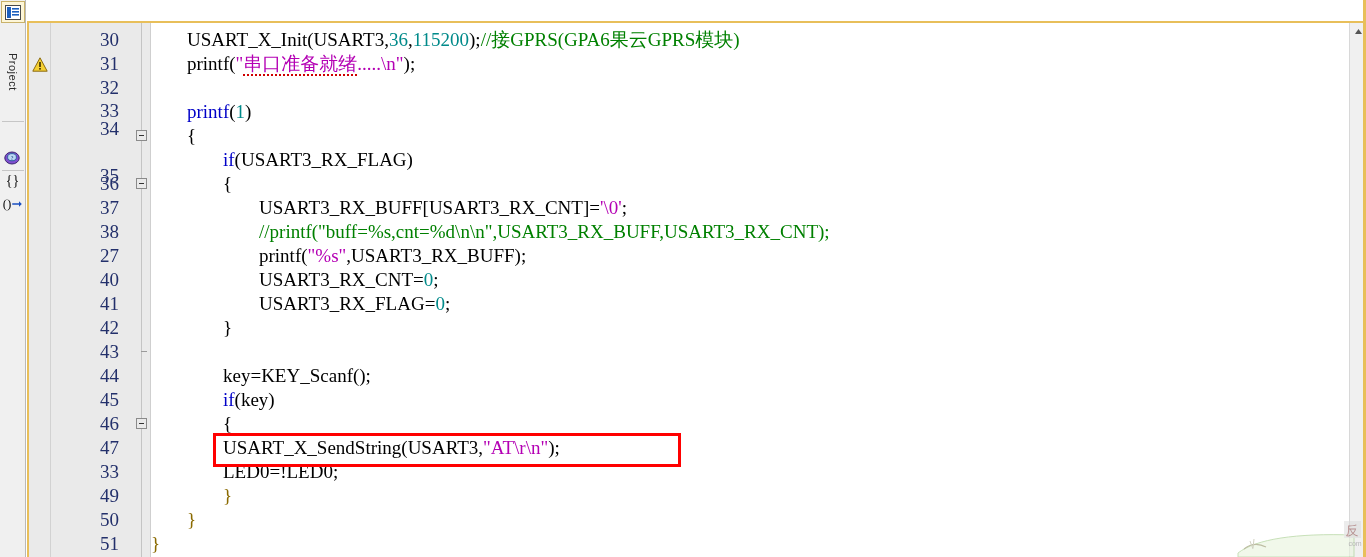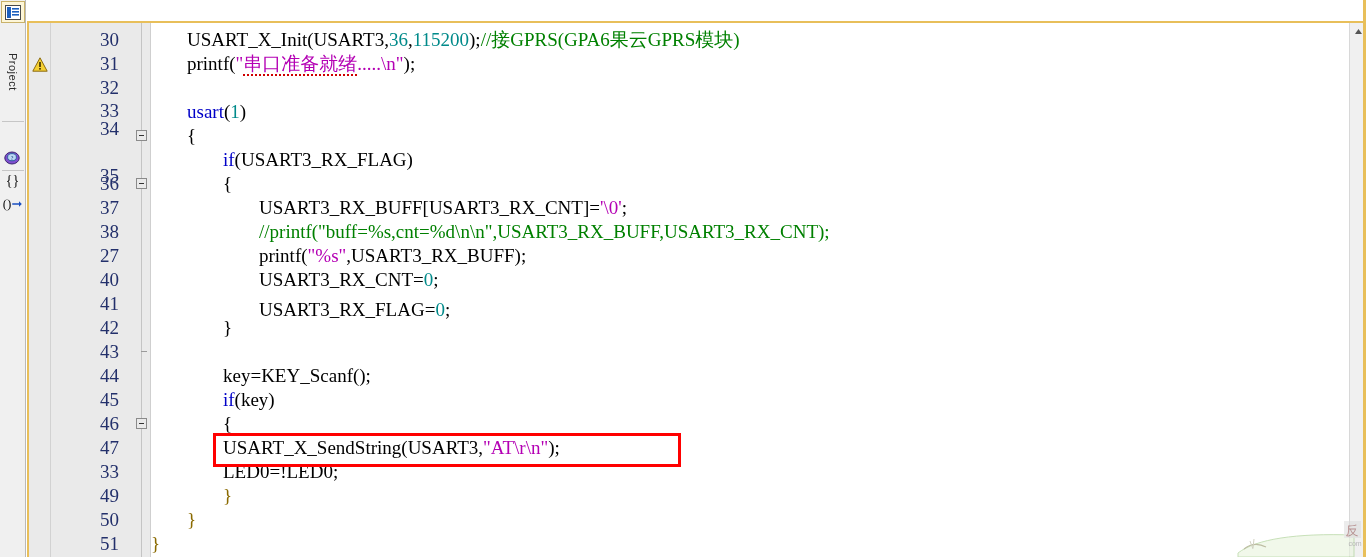--- a/index.html
+++ b/index.html
@@ -245,29 +245,29 @@
     <div class="fold-box" style="top: 107px;"></div>
         <div class="fold-box" style="top: 155px;"></div>
         <div class="fold-tick" style="top: 328px;"></div>
         <div class="fold-box" style="top: 395px;"></div>
       </div>
 
     <div class="code-area">
         <div class="code-line" style="top: 5px; left: 36px;"><span>USART_X_Init(USART3,</span><span class="n">36</span><span>,</span><span class="n">115200</span><span>);</span><span class="c">//接GPRS(GPA6果云GPRS模块)</span></div>
         <div class="code-line" style="top: 29px; left: 36px;"><span>printf(</span><span class="s">"</span><span class="s sq">串口准备就绪</span><span class="s">.....\n"</span><span>);</span></div>
         <div class="code-line" style="top: 53px; left: 0px;"></div>
-        <div class="code-line" style="top: 77px; left: 36px;"><span class="k">usart</span><span>(</span><span class="n">1</span><span>)</span></div>
+        <div class="code-line" style="top: 77px; left: 36px;"><span class="k">printf</span><span>(</span><span class="n">1</span><span>)</span></div>
         <div class="code-line" style="top: 101px; left: 36px;"><span>{</span></div>
         <div class="code-line" style="top: 125px; left: 72px;"><span class="k">if</span><span>(USART3_RX_FLAG)</span></div>
         <div class="code-line" style="top: 149px; left: 72px;"><span>{</span></div>
         <div class="code-line" style="top: 173px; left: 108px;"><span>USART3_RX_BUFF[USART3_RX_CNT]=</span><span class="s">'\0'</span><span>;</span></div>
         <div class="code-line" style="top: 197px; left: 108px;"><span class="c">//printf("buff=%s,cnt=%d\n\n",USART3_RX_BUFF,USART3_RX_CNT);</span></div>
         <div class="code-line" style="top: 221px; left: 108px;"><span>printf(</span><span class="s">"%s"</span><span>,USART3_RX_BUFF);</span></div>
         <div class="code-line" style="top: 245px; left: 108px;"><span>USART3_RX_CNT=</span><span class="n">0</span><span>;</span></div>
-        <div class="code-line" style="top: 275px; left: 108px;"><span>USART3_RX_FLAG=</span><span class="n">0</span><span>;</span></div>
+        <div class="code-line" style="top: 269px; left: 108px;"><span>USART3_RX_FLAG=</span><span class="n">0</span><span>;</span></div>
         <div class="code-line" style="top: 293px; left: 72px;"><span>}</span></div>
         <div class="code-line" style="top: 317px; left: 0px;"></div>
         <div class="code-line" style="top: 341px; left: 72px;"><span>key=KEY_Scanf();</span></div>
         <div class="code-line" style="top: 365px; left: 72px;"><span class="k">if</span><span>(key)</span></div>
         <div class="code-line" style="top: 389px; left: 72px;"><span>{</span></div>
         <div class="code-line" style="top: 413px; left: 72px;"><span>USART_X_SendString(USART3,</span><span class="s">"AT\r\n"</span><span>);</span></div>
         <div class="code-line" style="top: 437px; left: 72px;"><span>LED0=!LED0;</span></div>
         <div class="code-line" style="top: 461px; left: 72px;"><span class="b">}</span></div>
         <div class="code-line" style="top: 485px; left: 36px;"><span class="b">}</span></div>
         <div class="code-line" style="top: 509px; left: 0px;"><span class="b">}</span></div>

